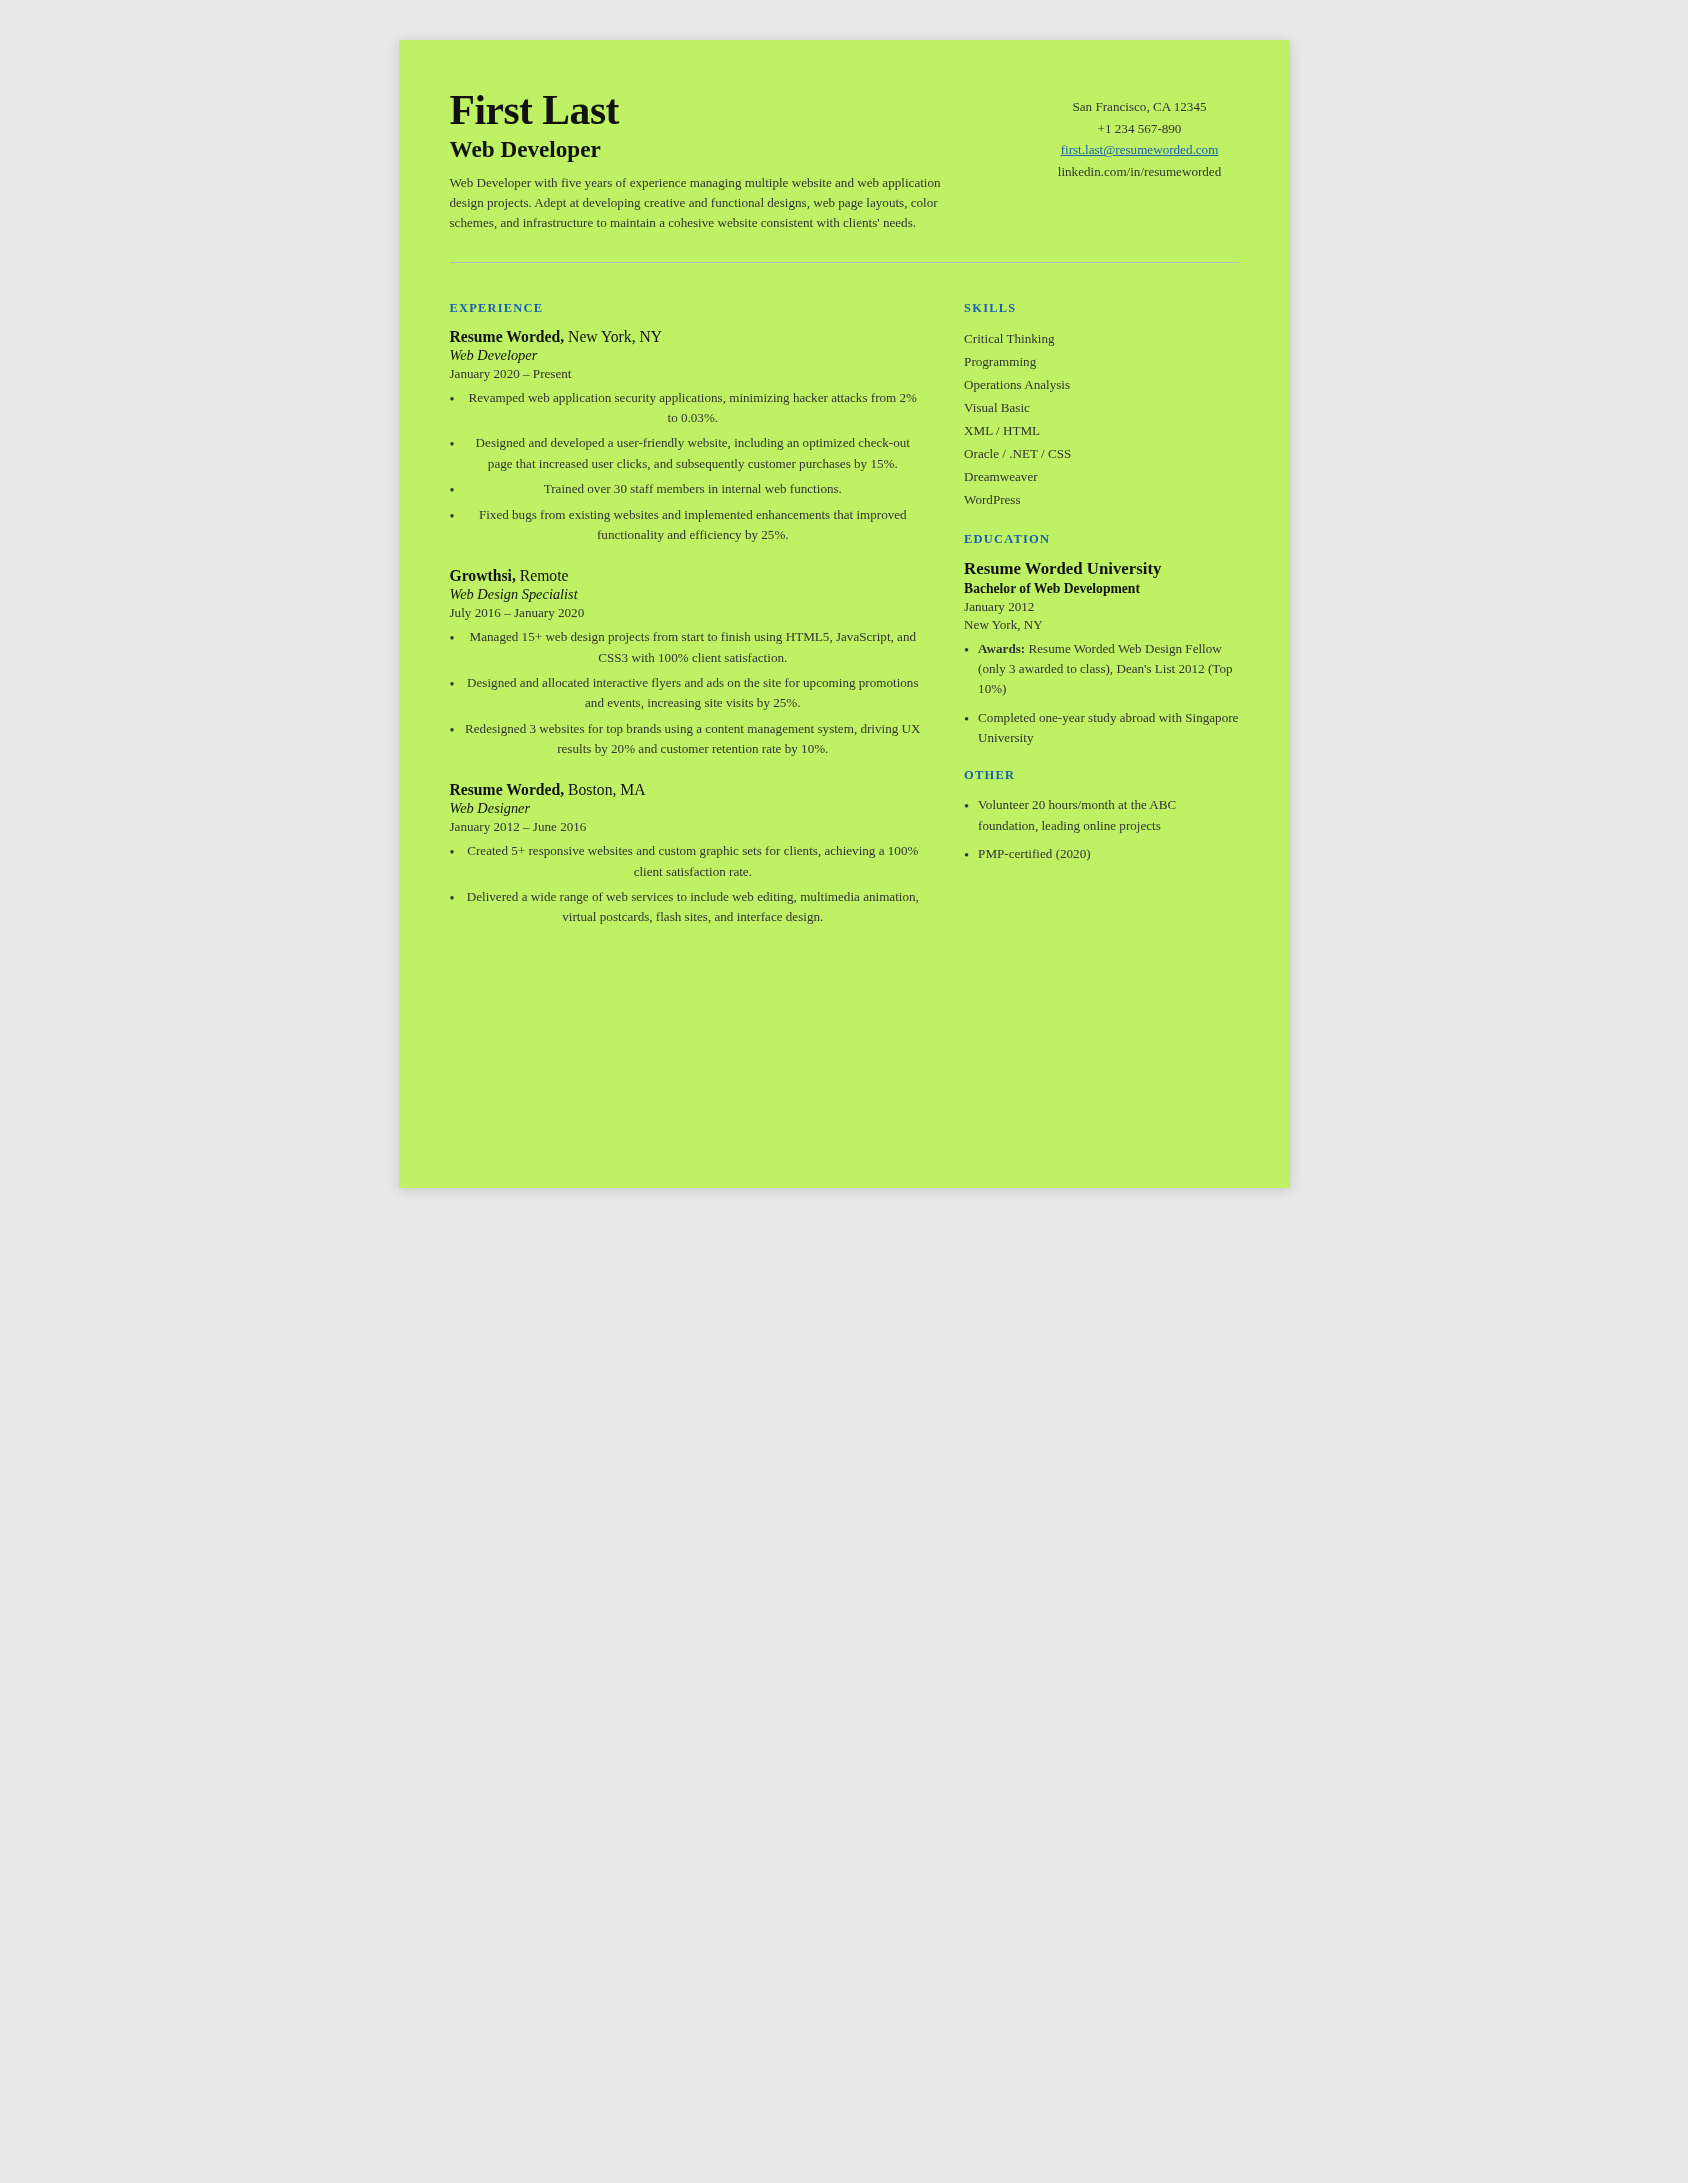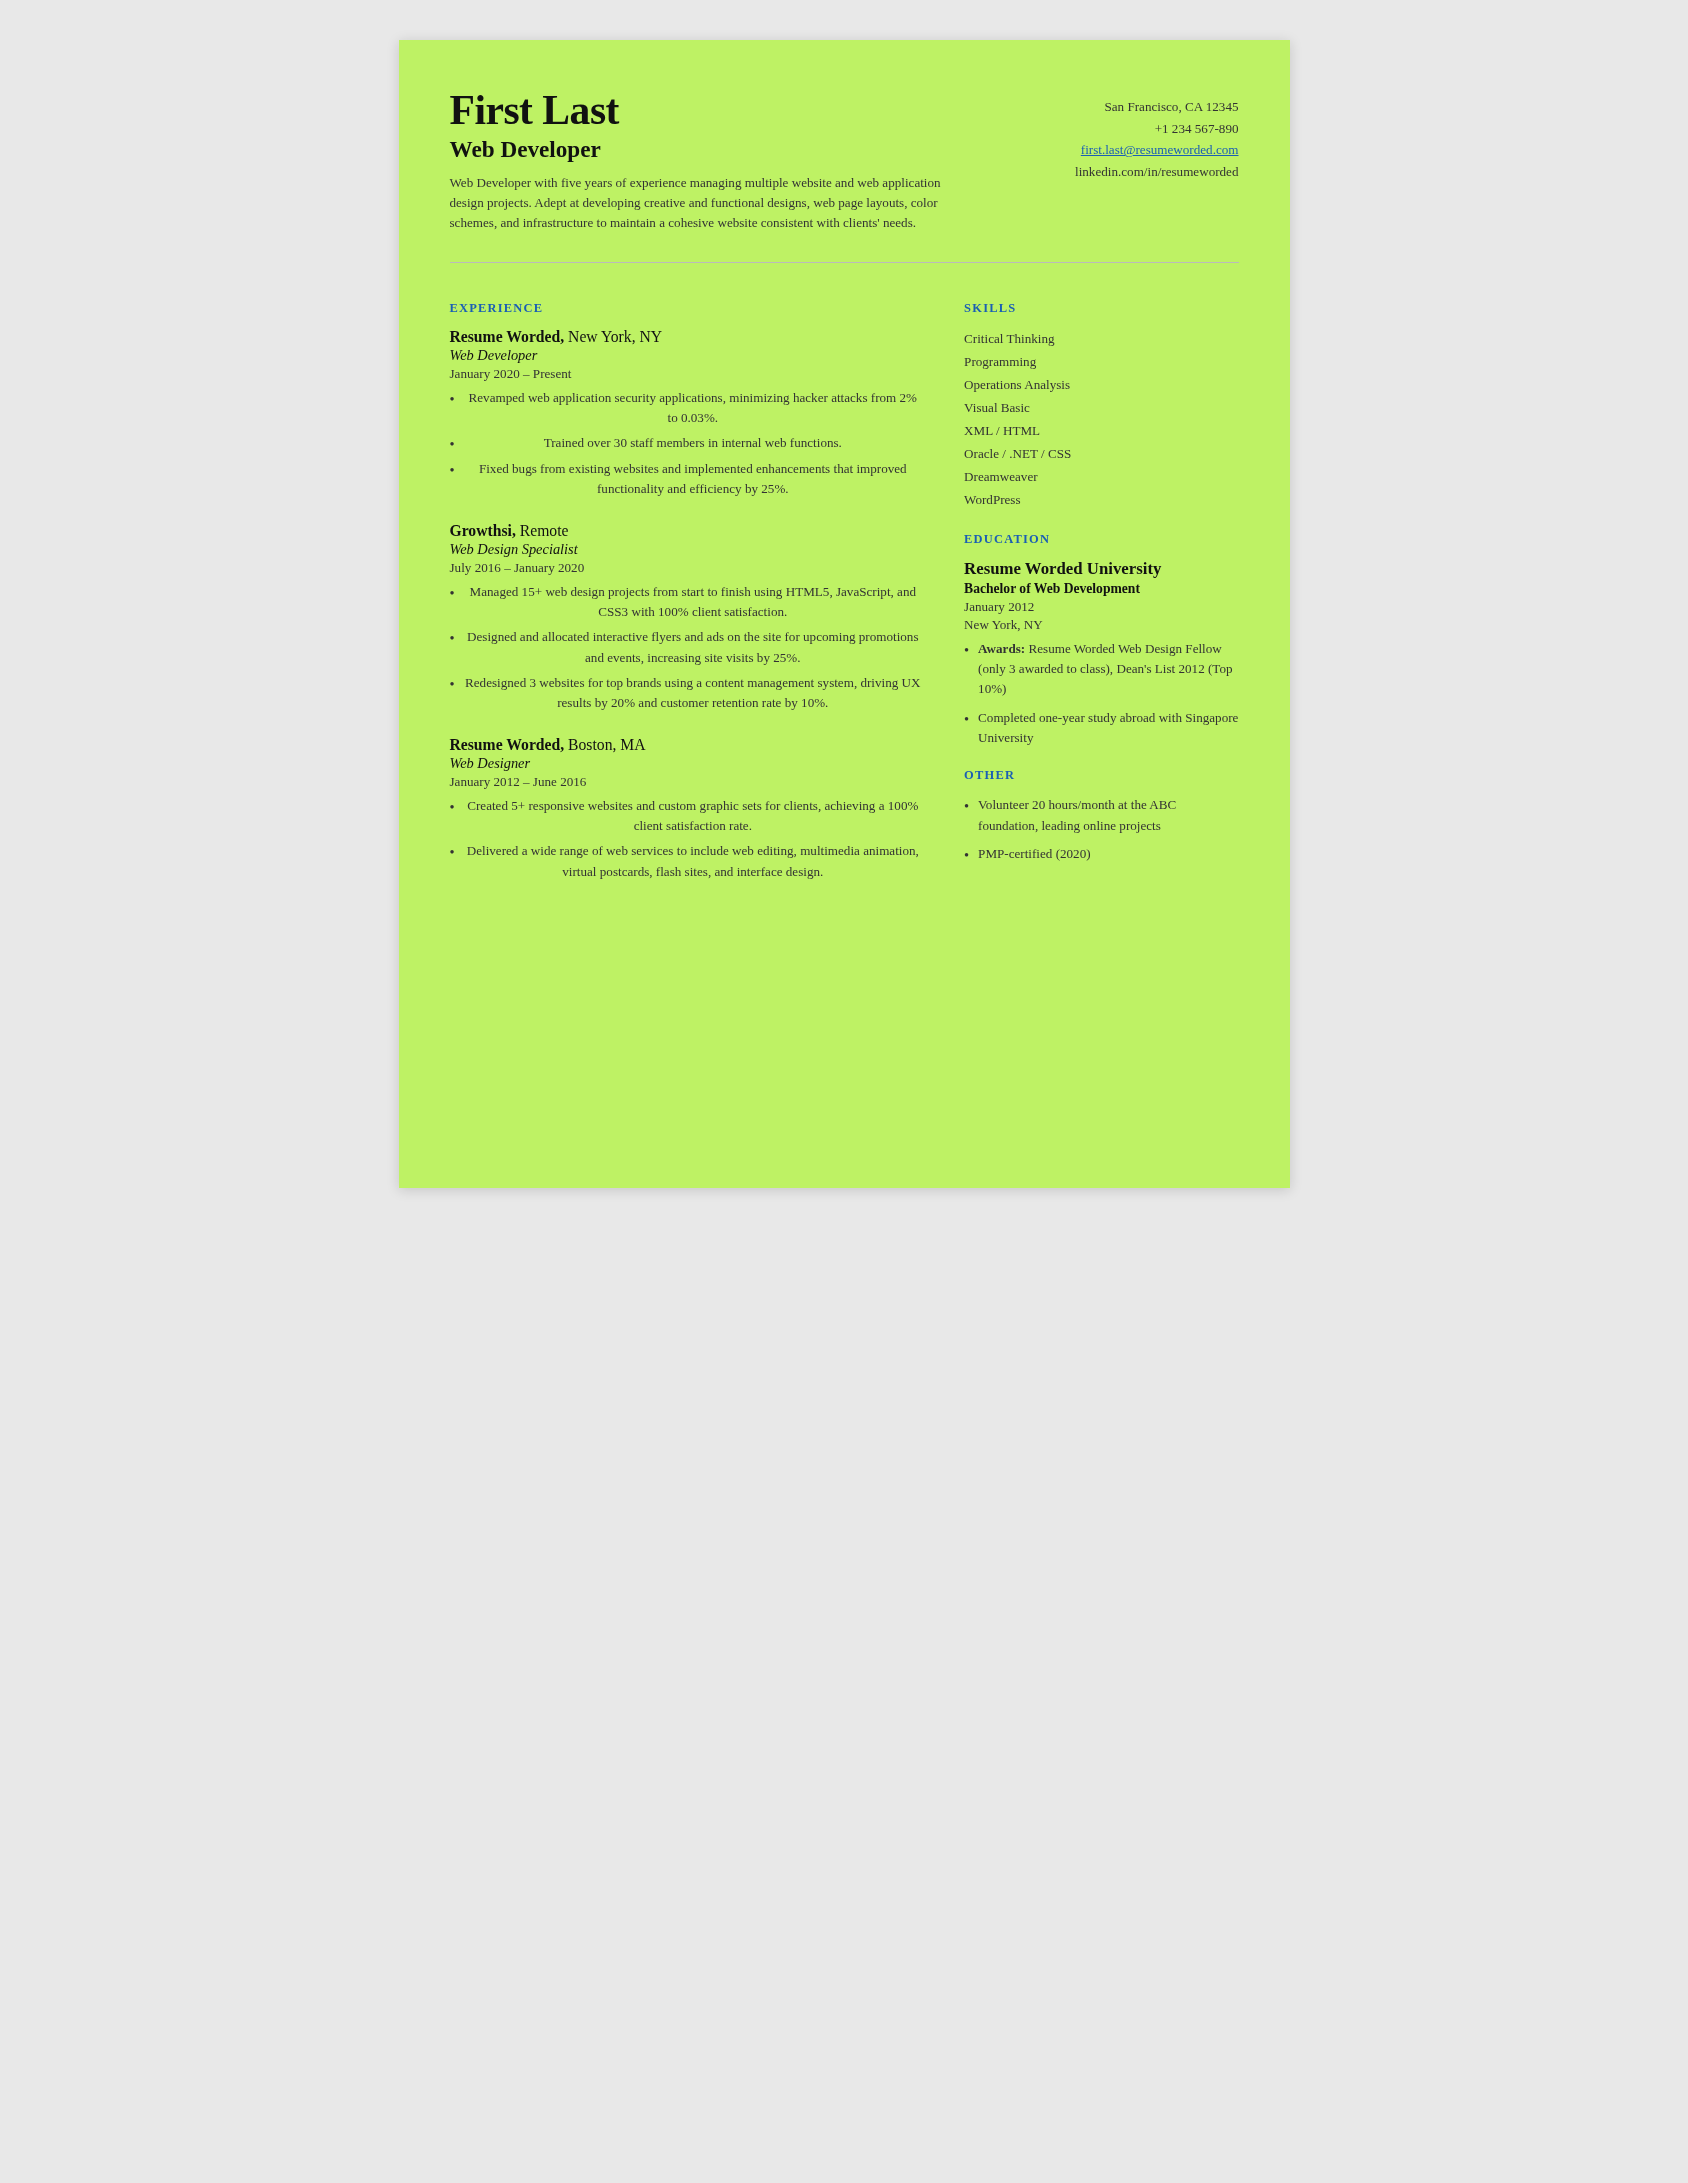--- a/index.html
+++ b/index.html
@@ -52,21 +52,21 @@
       margin-top: 2px;
       margin-bottom: 10px;
     }
     .header-summary {
       font-size: 0.82em;
       color: #333;
       line-height: 1.55;
       max-width: 525px;
     }
     .header-right {
-      text-align: right;
+      text-align: center;
       font-size: 0.82em;
       color: #333;
       line-height: 1.65;
       min-width: 198px;
       padding-top: 8px;
     }
     .header-right a {
       color: #1a5fb4;
       text-decoration: underline;
     }
@@ -243,20 +243,21 @@
       <div class="section-heading">EXPERIENCE</div>
 
       <div class="exp-item">
         <div class="exp-company">
           <span>Resume Worded,</span><span class="exp-company-normal"> New York, NY</span>
         </div>
         <div class="exp-role">Web Developer</div>
         <div class="exp-dates">January 2020 – Present</div>
         <ul class="exp-bullets">
           <li>Revamped web application security applications, minimizing hacker attacks from 2% to 0.03%.</li>
+          <li>Designed and developed a user-friendly website, including an optimized check-out page that increased user clicks, and subsequently customer purchases by 15%.</li>
           <li>Trained over 30 staff members in internal web functions.</li>
           <li>Fixed bugs from existing websites and implemented enhancements that improved functionality and efficiency by 25%.</li>
         </ul>
       </div>
 
       <div class="exp-item">
         <div class="exp-company">
           <span>Growthsi,</span><span class="exp-company-normal"> Remote</span>
         </div>
         <div class="exp-role">Web Design Specialist</div>

